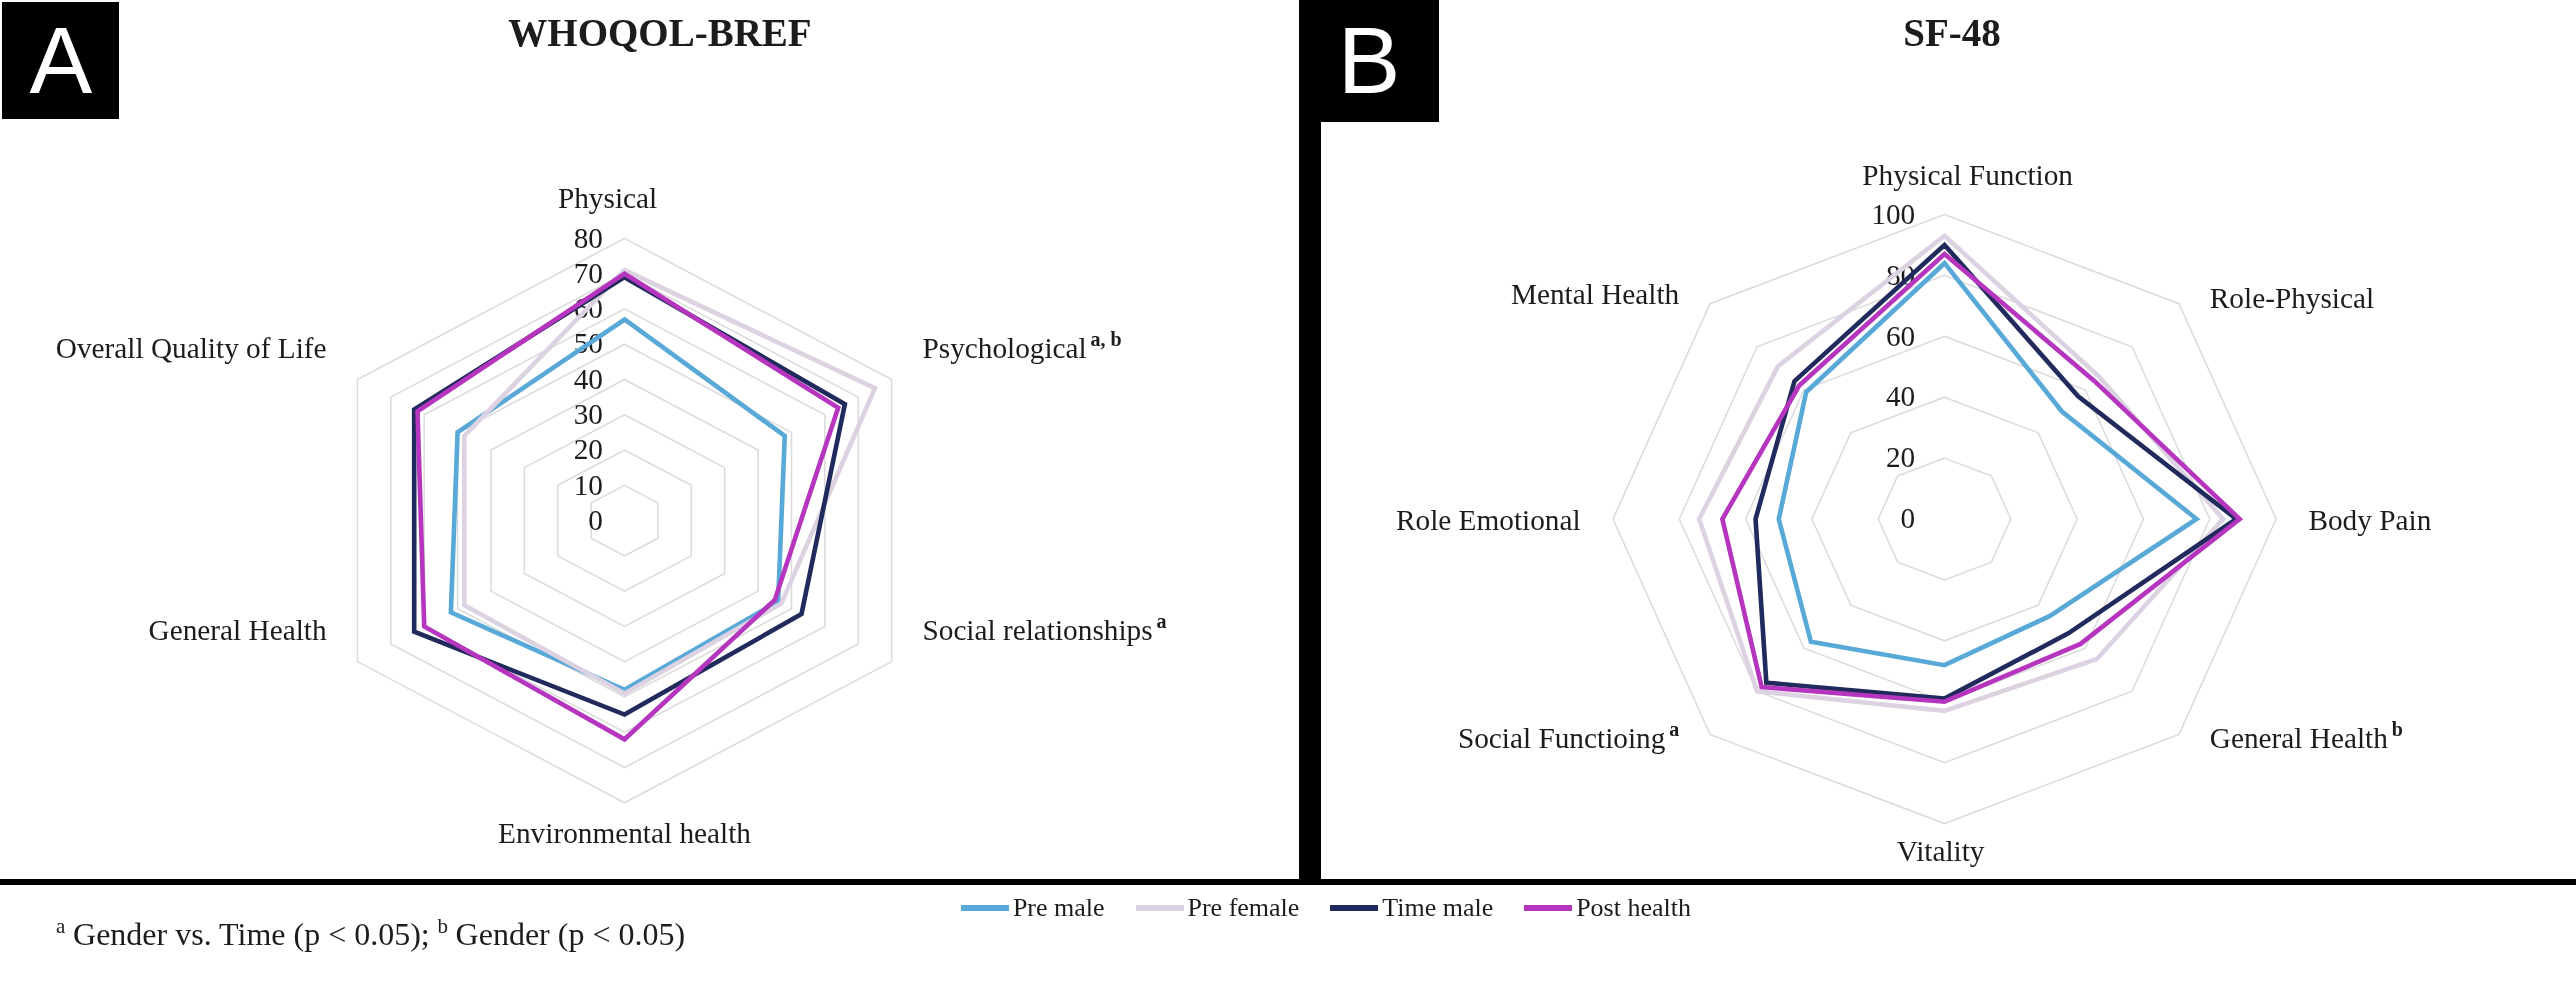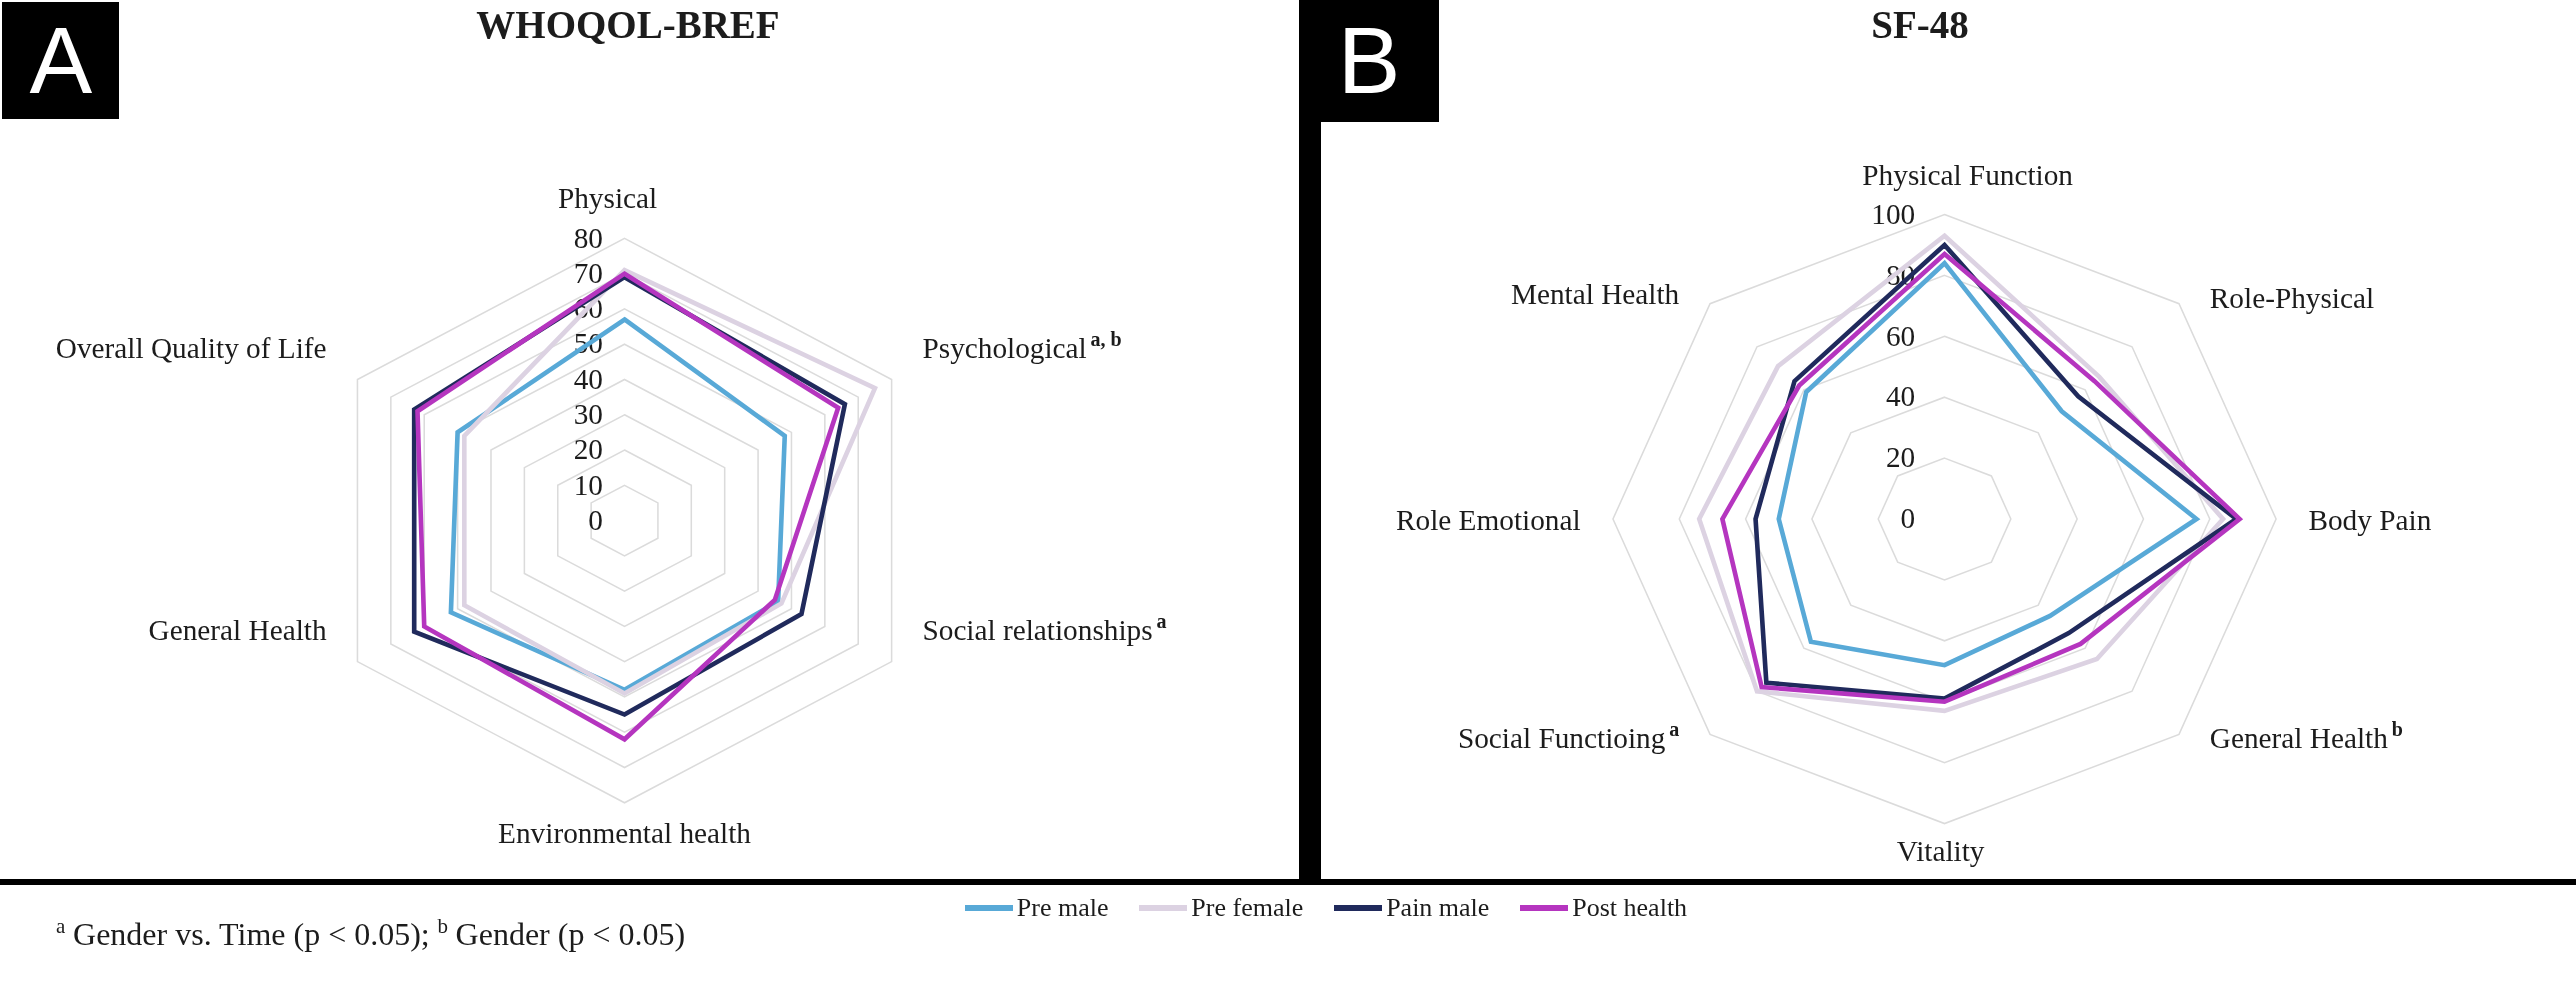--- a/index.html
+++ b/index.html
@@ -11,22 +11,22 @@
     position:absolute;background:#000;color:#fff;
     font-family:"Liberation Sans", sans-serif;
     display:flex;align-items:center;justify-content:center;
     font-size:94px;line-height:1;
   }
   #box-a{left:2.3px;top:2.3px;width:117px;height:117px;}
   #box-b{left:1299px;top:0px;width:140px;height:122px;}
   #divider-bar{position:absolute;left:1299px;top:120px;width:21.6px;height:763px;background:#000;}
   #bottom-rule{position:absolute;left:0;top:879px;width:2576px;height:6.2px;background:#000;}
   .panel-title{
-    position:absolute;top:2px;transform:translateX(-50%);
-    font-weight:bold;font-size:39px;white-space:nowrap;
+    position:absolute;top:10px;transform:translateX(-50%);
+    font-weight:bold;font-size:39px;white-space:nowrap;margin-left:32px;
   }
   #title-a{left:628px;}
   #title-b{left:1920px;}
   #radar-svg{position:absolute;left:0;top:0;}
   #legend{
     position:absolute;left:879px;top:887px;width:894px;height:42px;
     display:flex;align-items:center;justify-content:center;gap:31px;
     font-size:26px;white-space:nowrap;
   }
   .legend-item{display:flex;align-items:center;}
@@ -126,21 +126,21 @@
     <span class="legend-item">
       <span class="legend-swatch" style="background: rgb(88, 169, 215);"></span>
       <span>Pre male</span>
     </span>
     <span class="legend-item">
       <span class="legend-swatch" style="background: rgb(220, 210, 226);"></span>
       <span>Pre female</span>
     </span>
     <span class="legend-item">
       <span class="legend-swatch" style="background: rgb(32, 42, 92);"></span>
-      <span>Pain male</span>
+      <span>Time male</span>
     </span>
     <span class="legend-item">
       <span class="legend-swatch" style="background: rgb(181, 53, 191);"></span>
       <span>Post health</span>
     </span>
   </div>
 
 <div id="footnote">
   <sup>a</sup><span class="fn-gap"></span><span>Gender vs. Time (p &lt; 0.05);</span><span class="fn-gap"></span><sup>b</sup><span class="fn-gap"></span><span>Gender (p &lt; 0.05)</span>
 </div>

